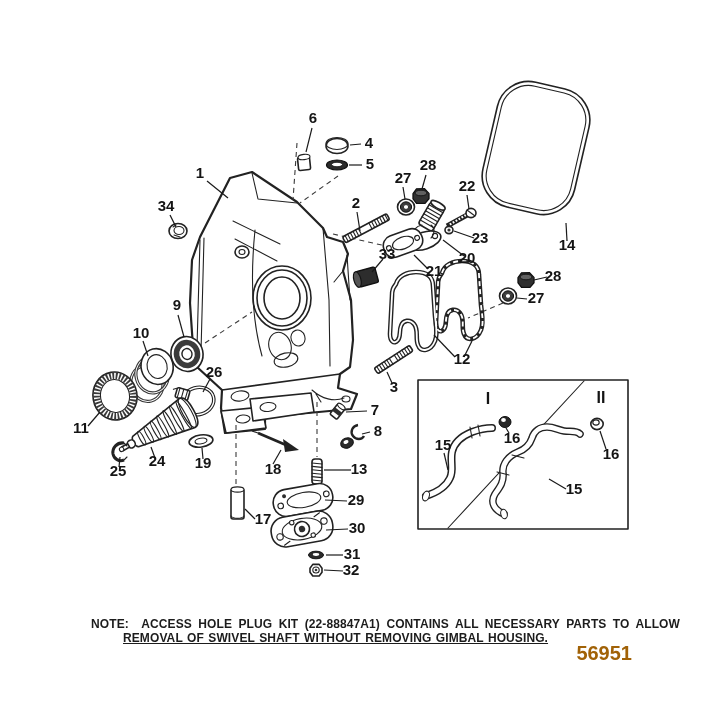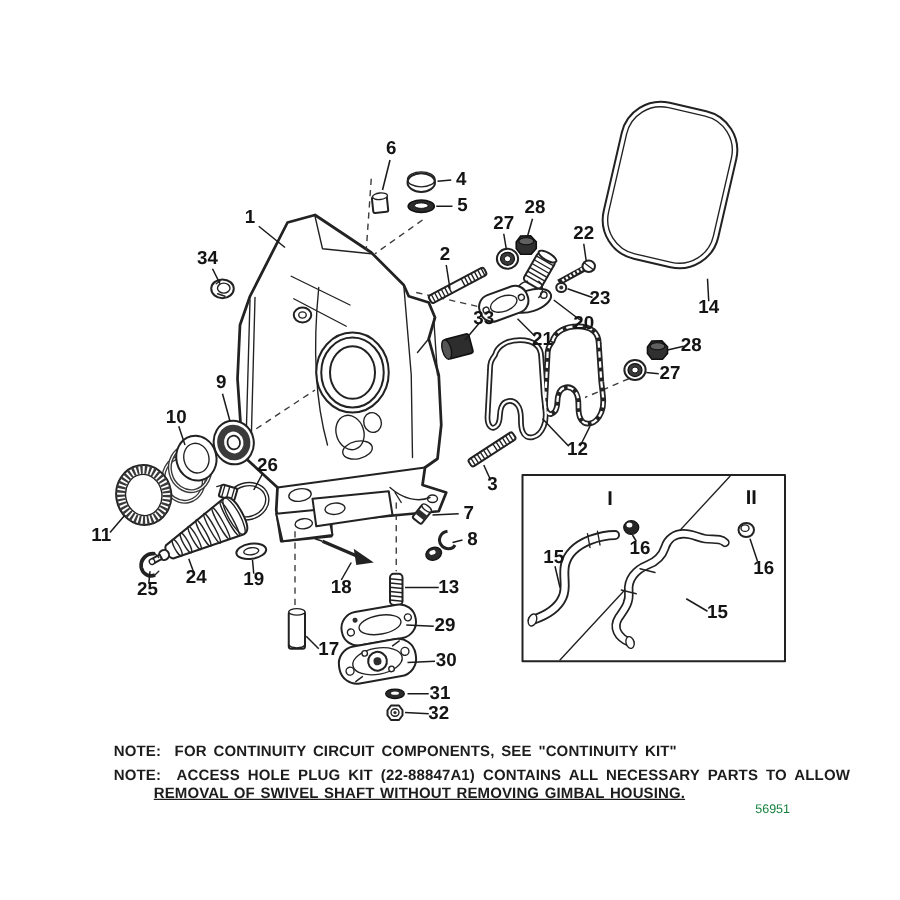--- a/index.html
+++ b/index.html
@@ -10,24 +10,24 @@
   .none{fill:none;}
   .thin{stroke-width:1.1;}
   .thick{stroke-width:2.2;}
   .dash{fill:none;stroke:#3a3a3a;stroke-width:1.1;stroke-dasharray:5 4;}
   .leader{stroke:#1a1a1a;stroke-width:1.2;}
   .callout{font-family:"Liberation Sans",sans-serif;font-weight:bold;font-size:15px;fill:#141414;text-anchor:middle;}
   .section{font-size:16px;}
   .notes{position:absolute;left:91px;top:594px;width:560px;}
   .note{font-weight:bold;font-size:12px;color:#1c1c1c;line-height:14px;white-space:pre;
         word-spacing:2px;letter-spacing:0.1px;}
-  .note.gap{margin-top:5px;word-spacing:3px;}
+  .note.gap{margin-top:23px;word-spacing:3px;}
   .note.indent{margin-left:32px;word-spacing:1px;text-decoration:underline;}
   .drawing-number{position:absolute;left:544px;top:642px;width:88px;text-align:right;
-        font-weight:normal;font-size:10px;color:#15803d;}
+        font-weight:bold;font-size:20px;color:#a16207;}
 </style>
 </head>
 <body>
 
 <div class="canvas">
 <svg width="720" height="720" viewBox="0 0 720 720">
   <defs>
     <path id="seal12" d="M396,284 C398,276 407,272 416,272 C427,272 433,277 433,286 L435,316 C436,326 438,334 435,341 C431,351 421,353 418,345 C415,338 419,330 414,324 C410,319 403,320 401,326 C399,331 401,336 398,340 C394,345 390,341 390,334 L392,296 C392,290 393,288 396,284 Z"></path>
   </defs>
 
@@ -355,18 +355,17 @@
         <line x1="509" y1="433" x2="506" y2="428" class="leader"></line>
         <text x="512" y="443" class="callout">16</text>
         <line x1="566" y1="489" x2="549" y2="479" class="leader"></line>
         <text x="574" y="494" class="callout">15</text>
         <line x1="606" y1="449" x2="600" y2="431" class="leader"></line>
         <text x="611" y="459" class="callout">16</text>
       </g>
 </svg>
 
 <div class="notes">
-  <div class="note">NOTE:  FOR CONTINUITY CIRCUIT COMPONENTS, SEE "CONTINUITY KIT"</div>
   <div class="note gap">NOTE:  ACCESS HOLE PLUG KIT (22-88847A1) CONTAINS ALL NECESSARY PARTS TO ALLOW</div>
   <div class="note indent">REMOVAL OF SWIVEL SHAFT WITHOUT REMOVING GIMBAL HOUSING.</div>
 </div>
 <div class="drawing-number">56951</div>
 </div>
 
 </body></html>

